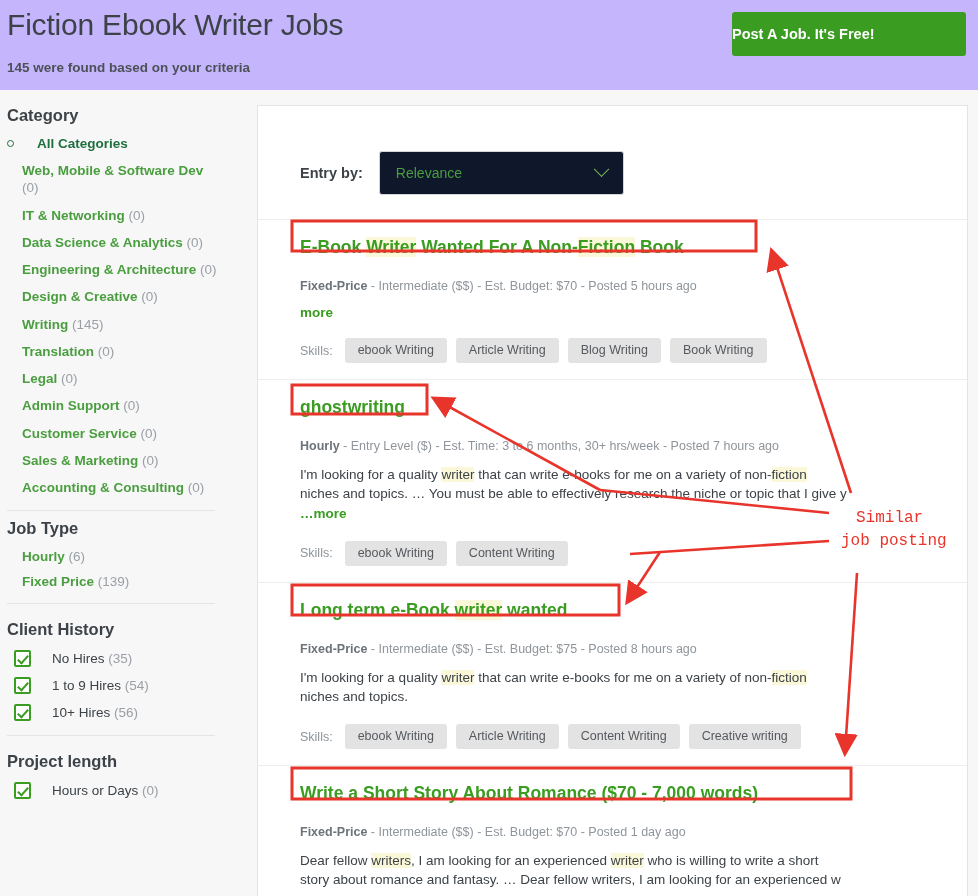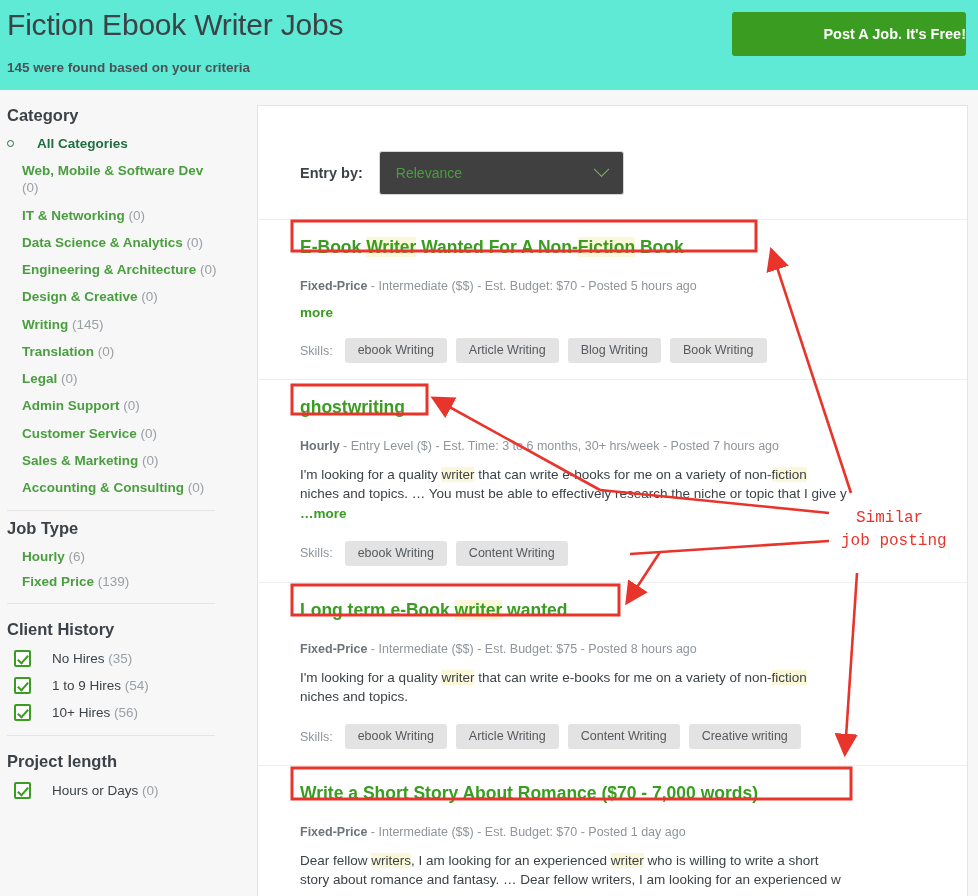--- a/index.html
+++ b/index.html
@@ -13,21 +13,21 @@
   #page {
     position: relative;
     width: 978px; height: 896px;
     background: #f7f7f7;
   }
 
   
   .header {
     position: absolute; left: 0; top: 0;
     width: 978px; height: 90px;
-    background: #5eead4;
+    background: #c4b5fd;
   }
   .page-title {
     position: absolute; left: 7px; top: 8px;
     font-size: 30px;
     font-weight: 400;
     color: #3c4247;
     letter-spacing: -0.2px;
     white-space: nowrap;
   }
   .result-count {
@@ -40,21 +40,21 @@
     position: absolute; left: 732px; top: 12px;
     width: 234px; height: 44px;
     background: #3a9c21;
     color: #ffffff;
     border: none;
     border-radius: 3px;
     font-family: "Liberation Sans", sans-serif;
     font-size: 14.5px;
     font-weight: bold;
     cursor: pointer;
-    text-align: right;
+    text-align: left;
     line-height: 44px;
     padding: 0;
   }
 
   
   .sidebar {
     position: absolute; left: 0; top: 98px;
     width: 228px;
     padding: 0 7px;
   }
@@ -159,21 +159,21 @@
   .sort-label {
     font-size: 14.5px;
     font-weight: bold;
     color: #3c4247;
     margin-right: 16px;
   }
   .sort-select {
     width: 245px; height: 44px;
     border: 1px solid #d5d5d5;
     border-radius: 3px;
-    background: #404040;
+    background: #0f172a;
     display: flex;
     align-items: center;
     justify-content: space-between;
     padding: 0 16px;
     cursor: pointer;
   }
   .sort-value {
     font-size: 14px;
     color: #4a9e3f;
   }

